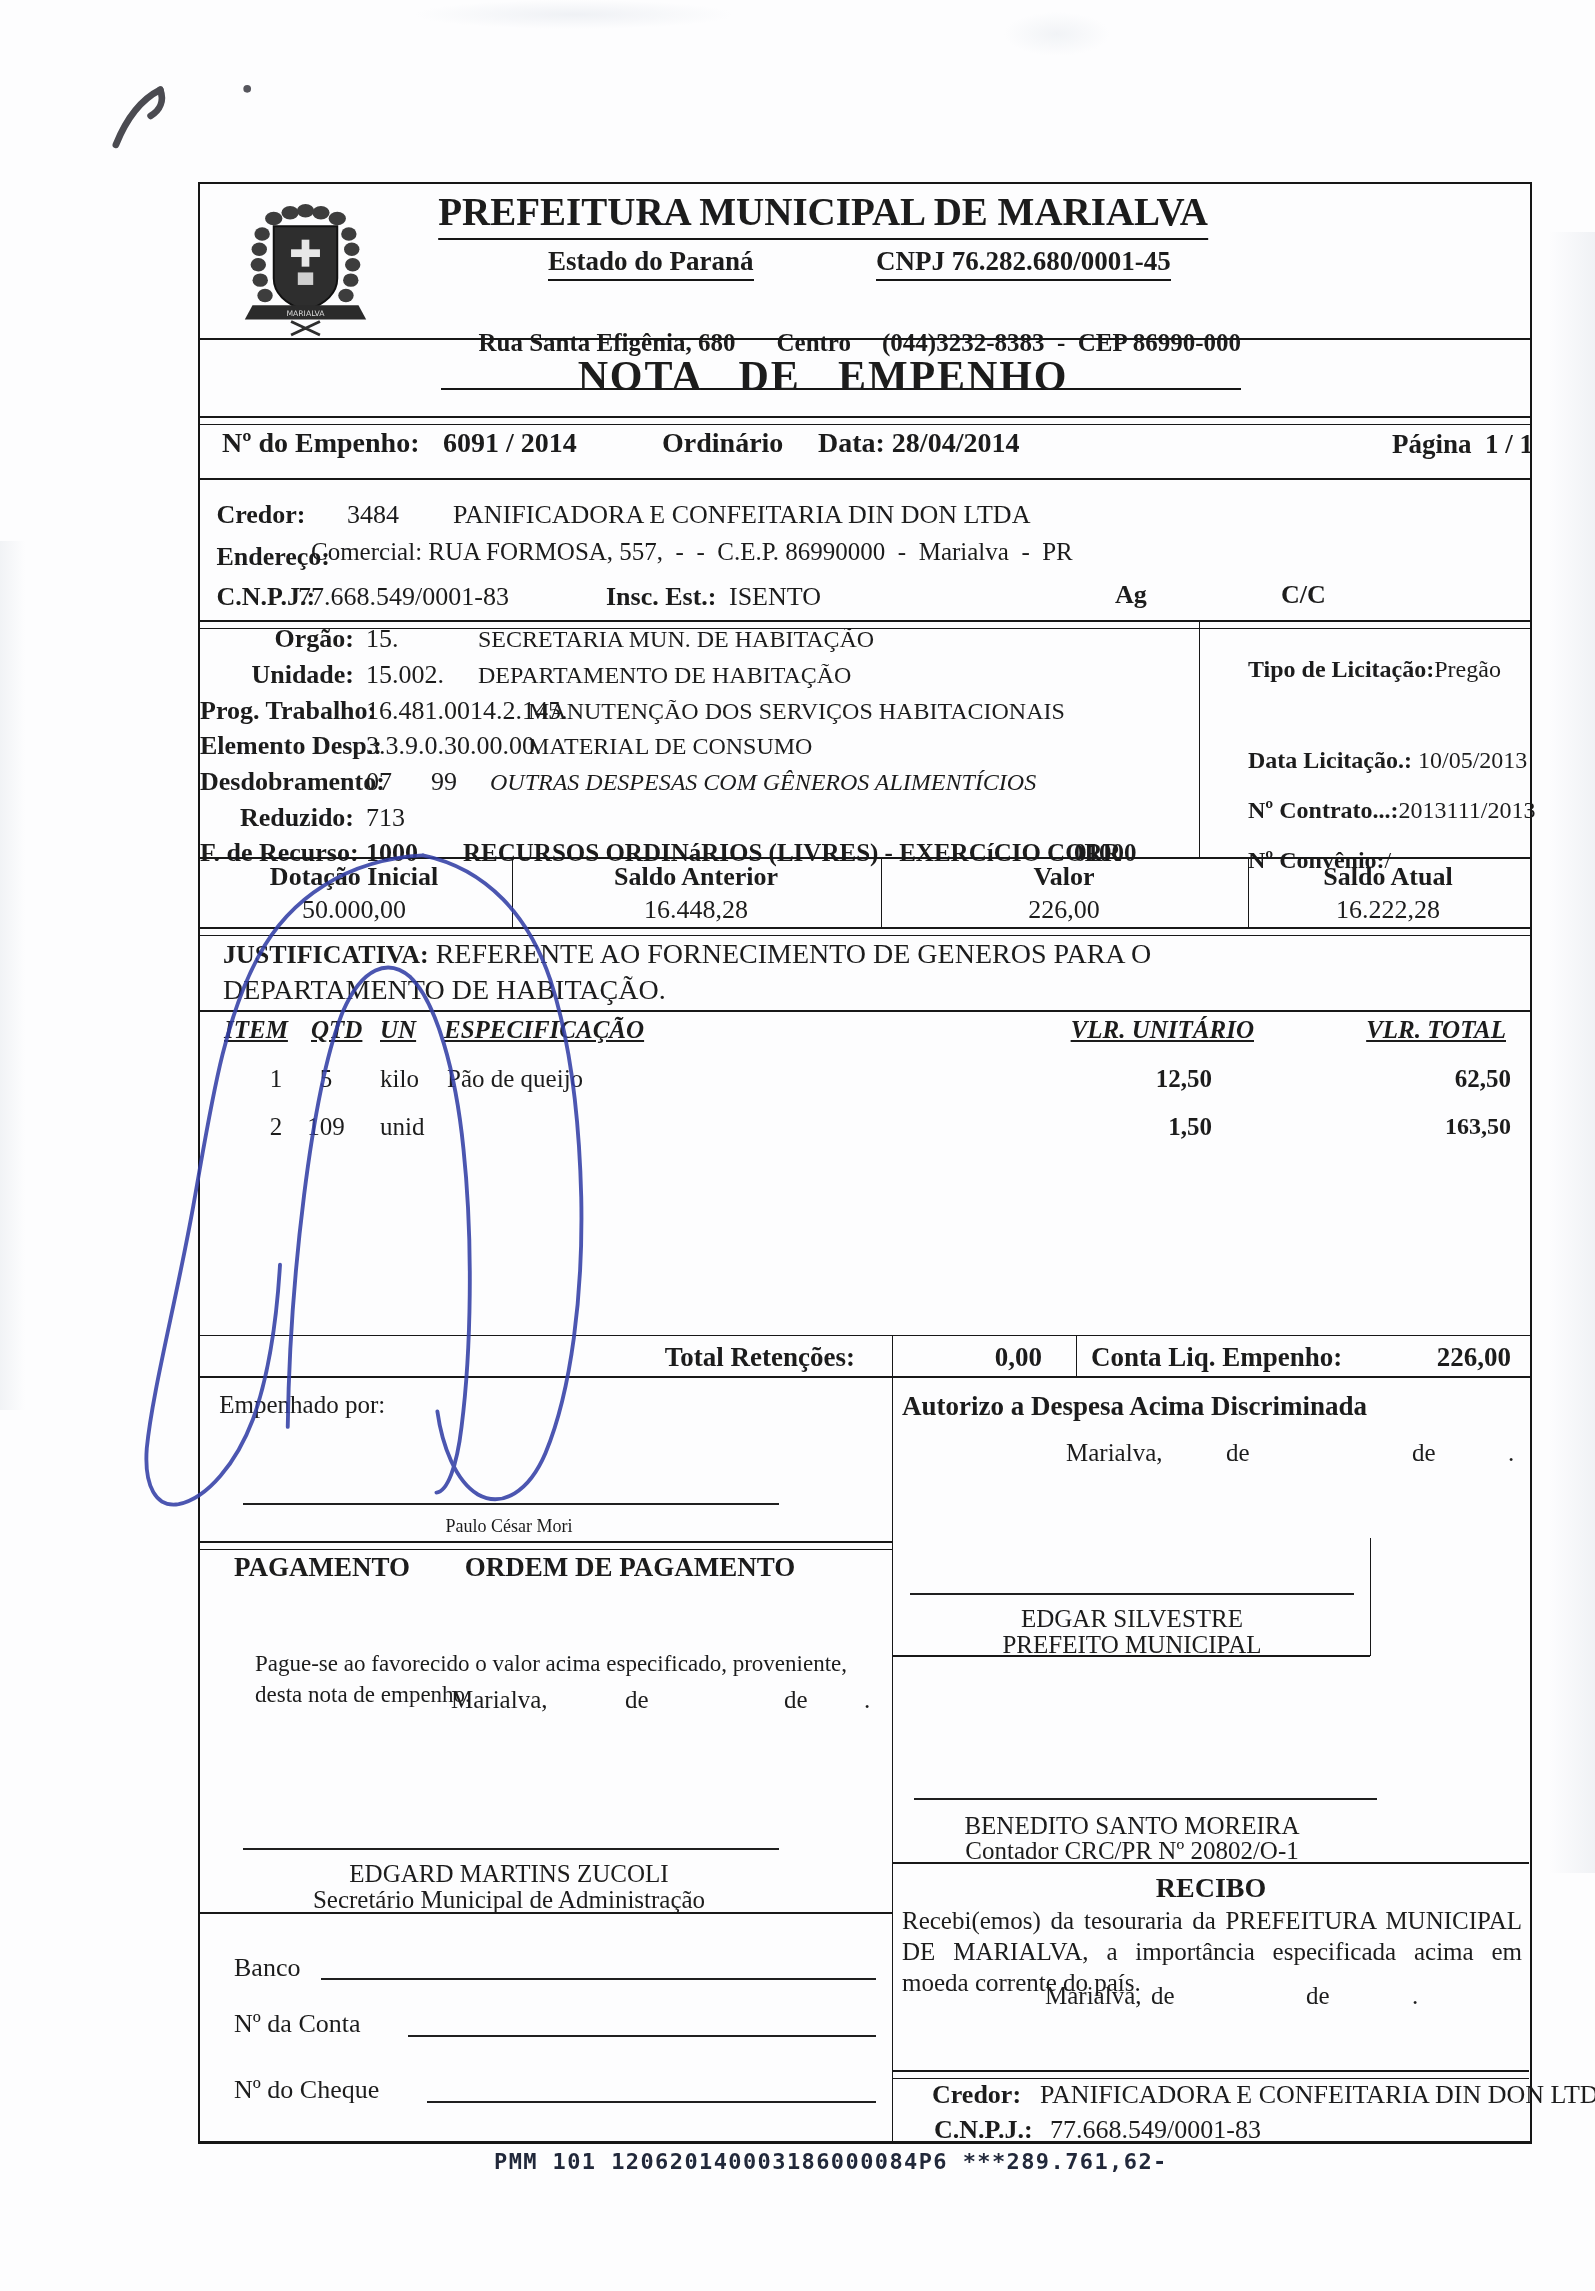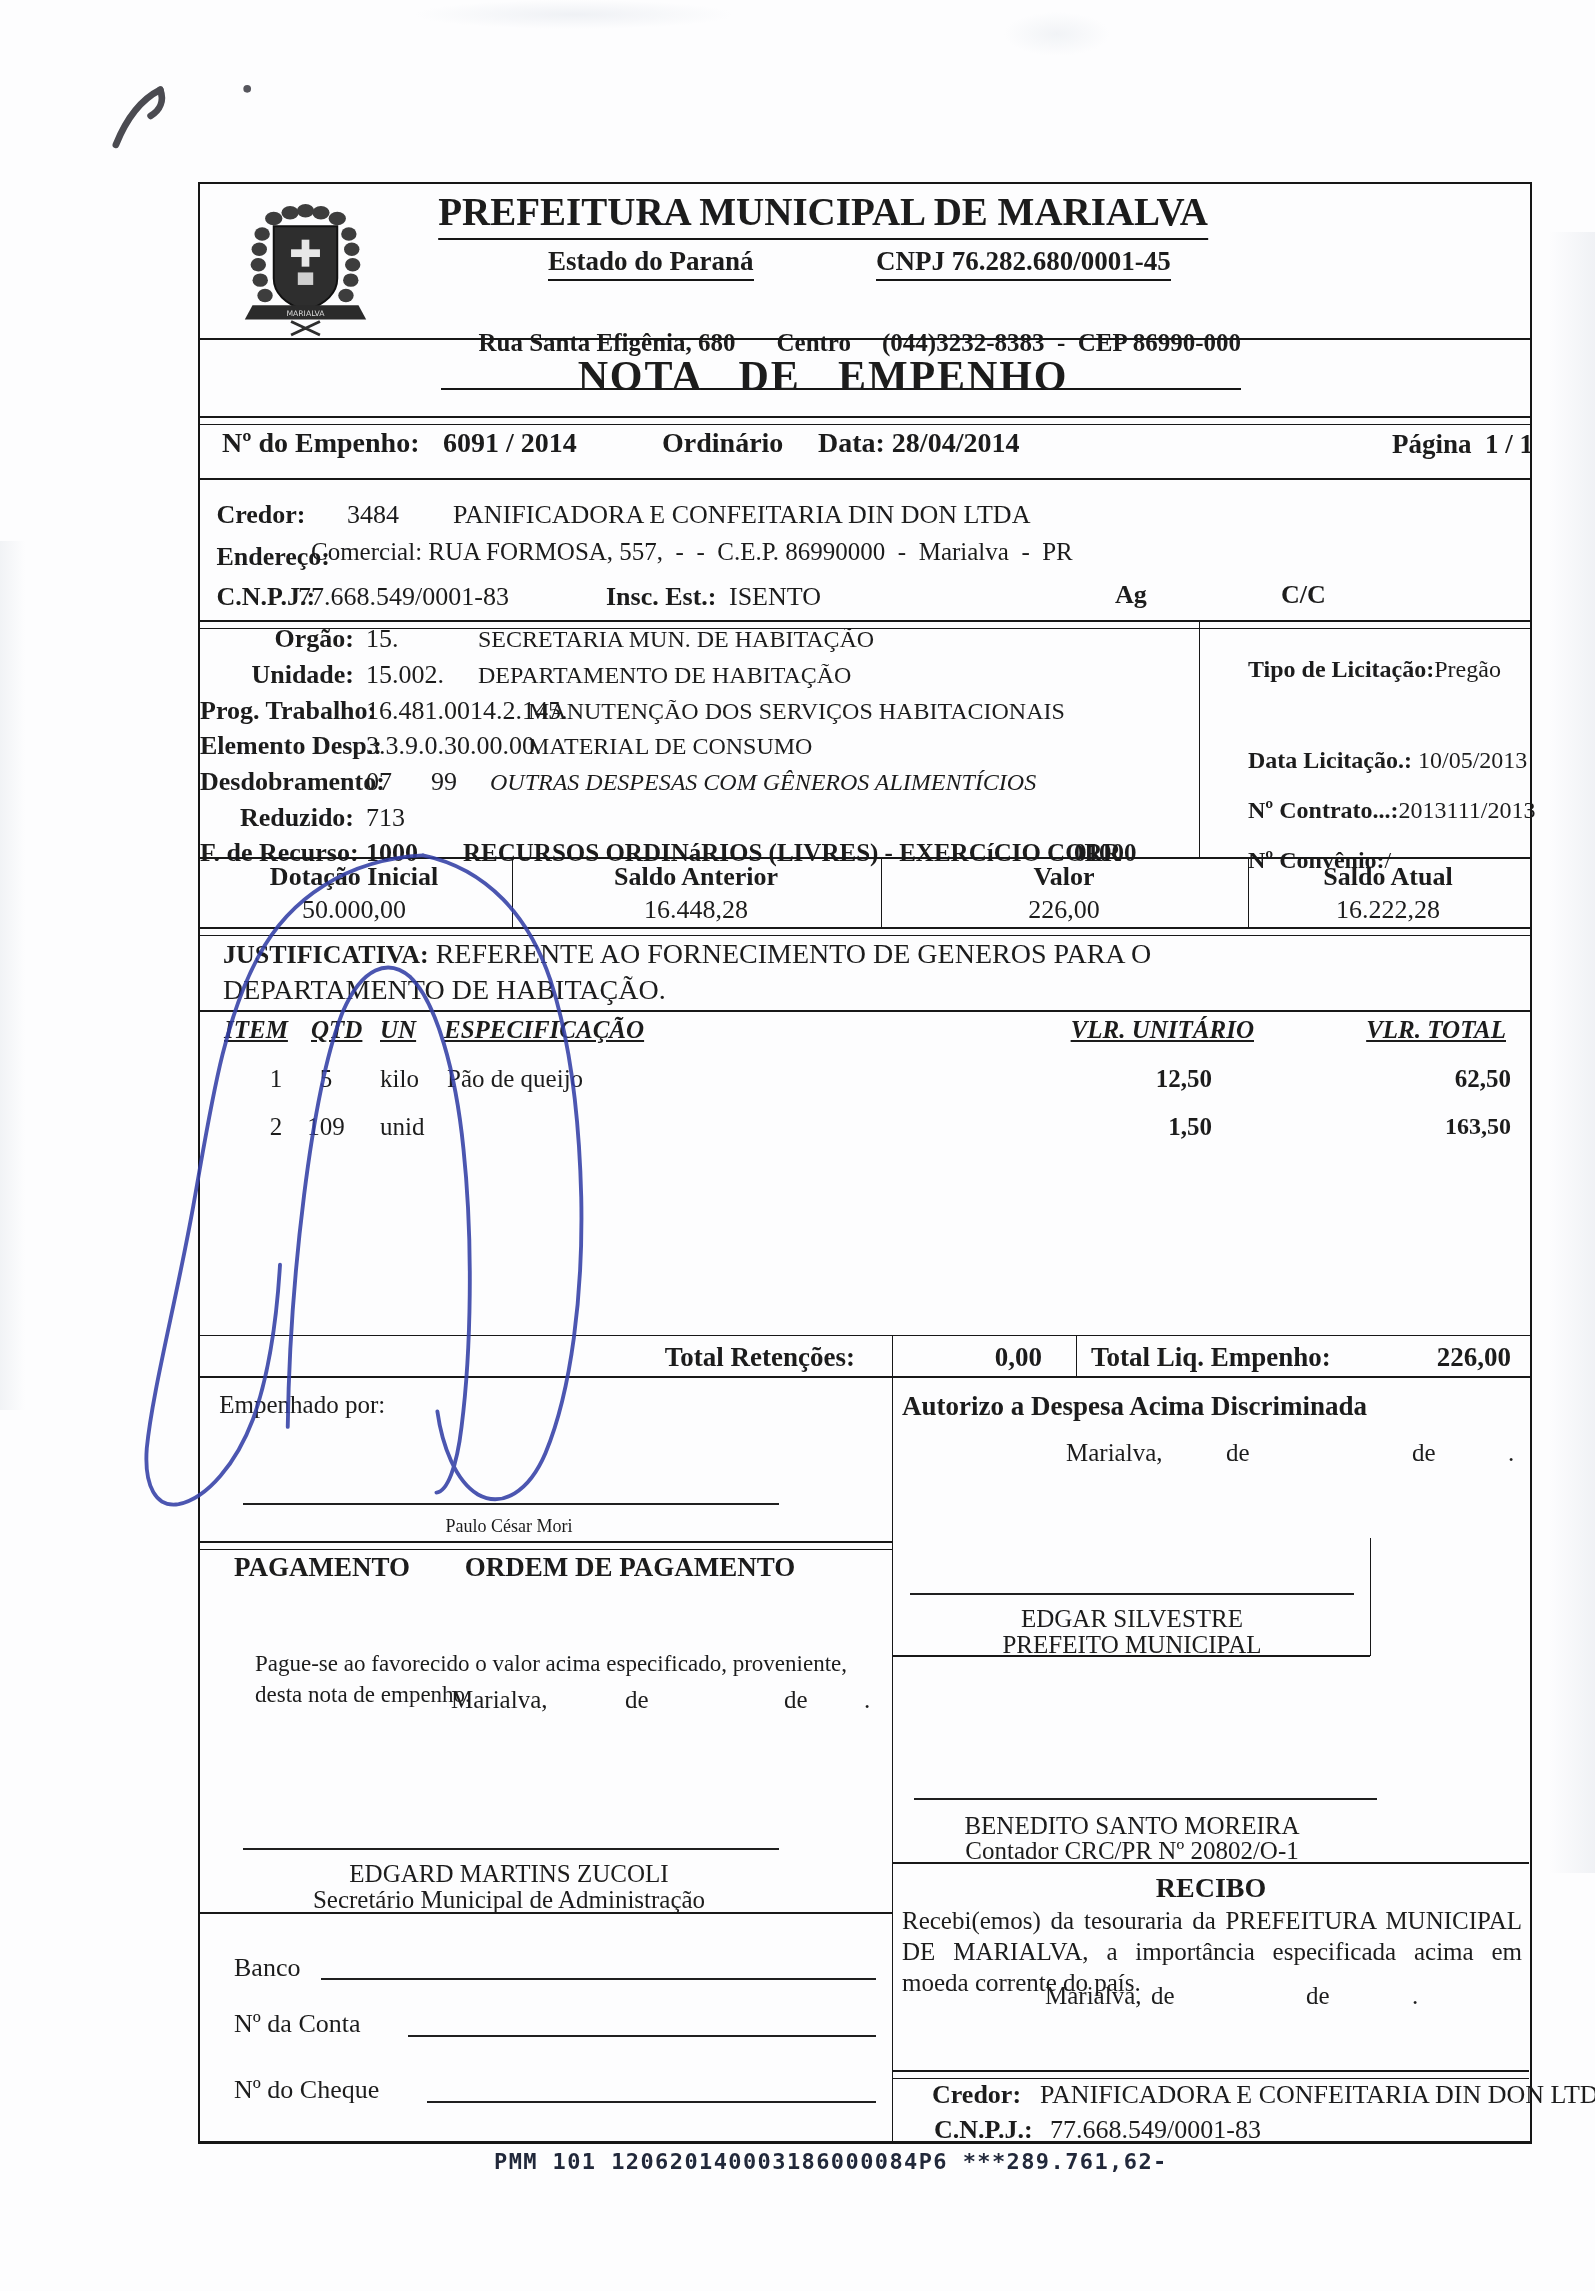--- a/index.html
+++ b/index.html
@@ -180,21 +180,21 @@
     <div class="t ctr" style="left:126px;top:929px;font-size:25px;">109</div>
     <div class="t" style="left:180px;top:929px;font-size:25px;">unid</div>
     <div class="t b ra" style="left:1012px;top:929px;font-size:25px;">1,50</div>
     <div class="t b ra" style="left:1311px;top:929px;font-size:24px;">163,50</div>
 
     <div class="hl" style="top:1151px;border-top-width:1.9px;"></div>
     <div class="vl" style="left:692px;top:1151px;height:42px;"></div>
     <div class="vl" style="left:876px;top:1151px;height:42px;"></div>
     <div class="t b ra" style="left:655px;top:1158px;font-size:27px;">Total Retenções:</div>
     <div class="t b ra" style="left:842px;top:1158px;font-size:27px;">0,00</div>
-    <div class="t b" style="left:891px;top:1158px;font-size:27px;">Total Liq. Empenho:</div>
+    <div class="t b" style="left:891px;top:1158px;font-size:27px;">Conta Liq. Empenho:</div>
     <div class="t b ra" style="left:1311px;top:1158px;font-size:27px;">226,00</div>
     <div class="hl" style="top:1192px;border-top-width:2.9px;"></div>
 
     <div class="vl" style="left:692px;top:1192px;height:765px;"></div>
 
     <div class="t" style="left:19.3px;top:1207px;font-size:25px;">Empenhado por:</div>
     <div class="sig" style="left:43px;top:1319px;width:536px;"></div>
     <div class="t ctr" style="left:309px;top:1332px;font-size:18px;">Paulo César Mori</div>
     <div class="dl" style="top:1357px;width:692px;"></div>
 

